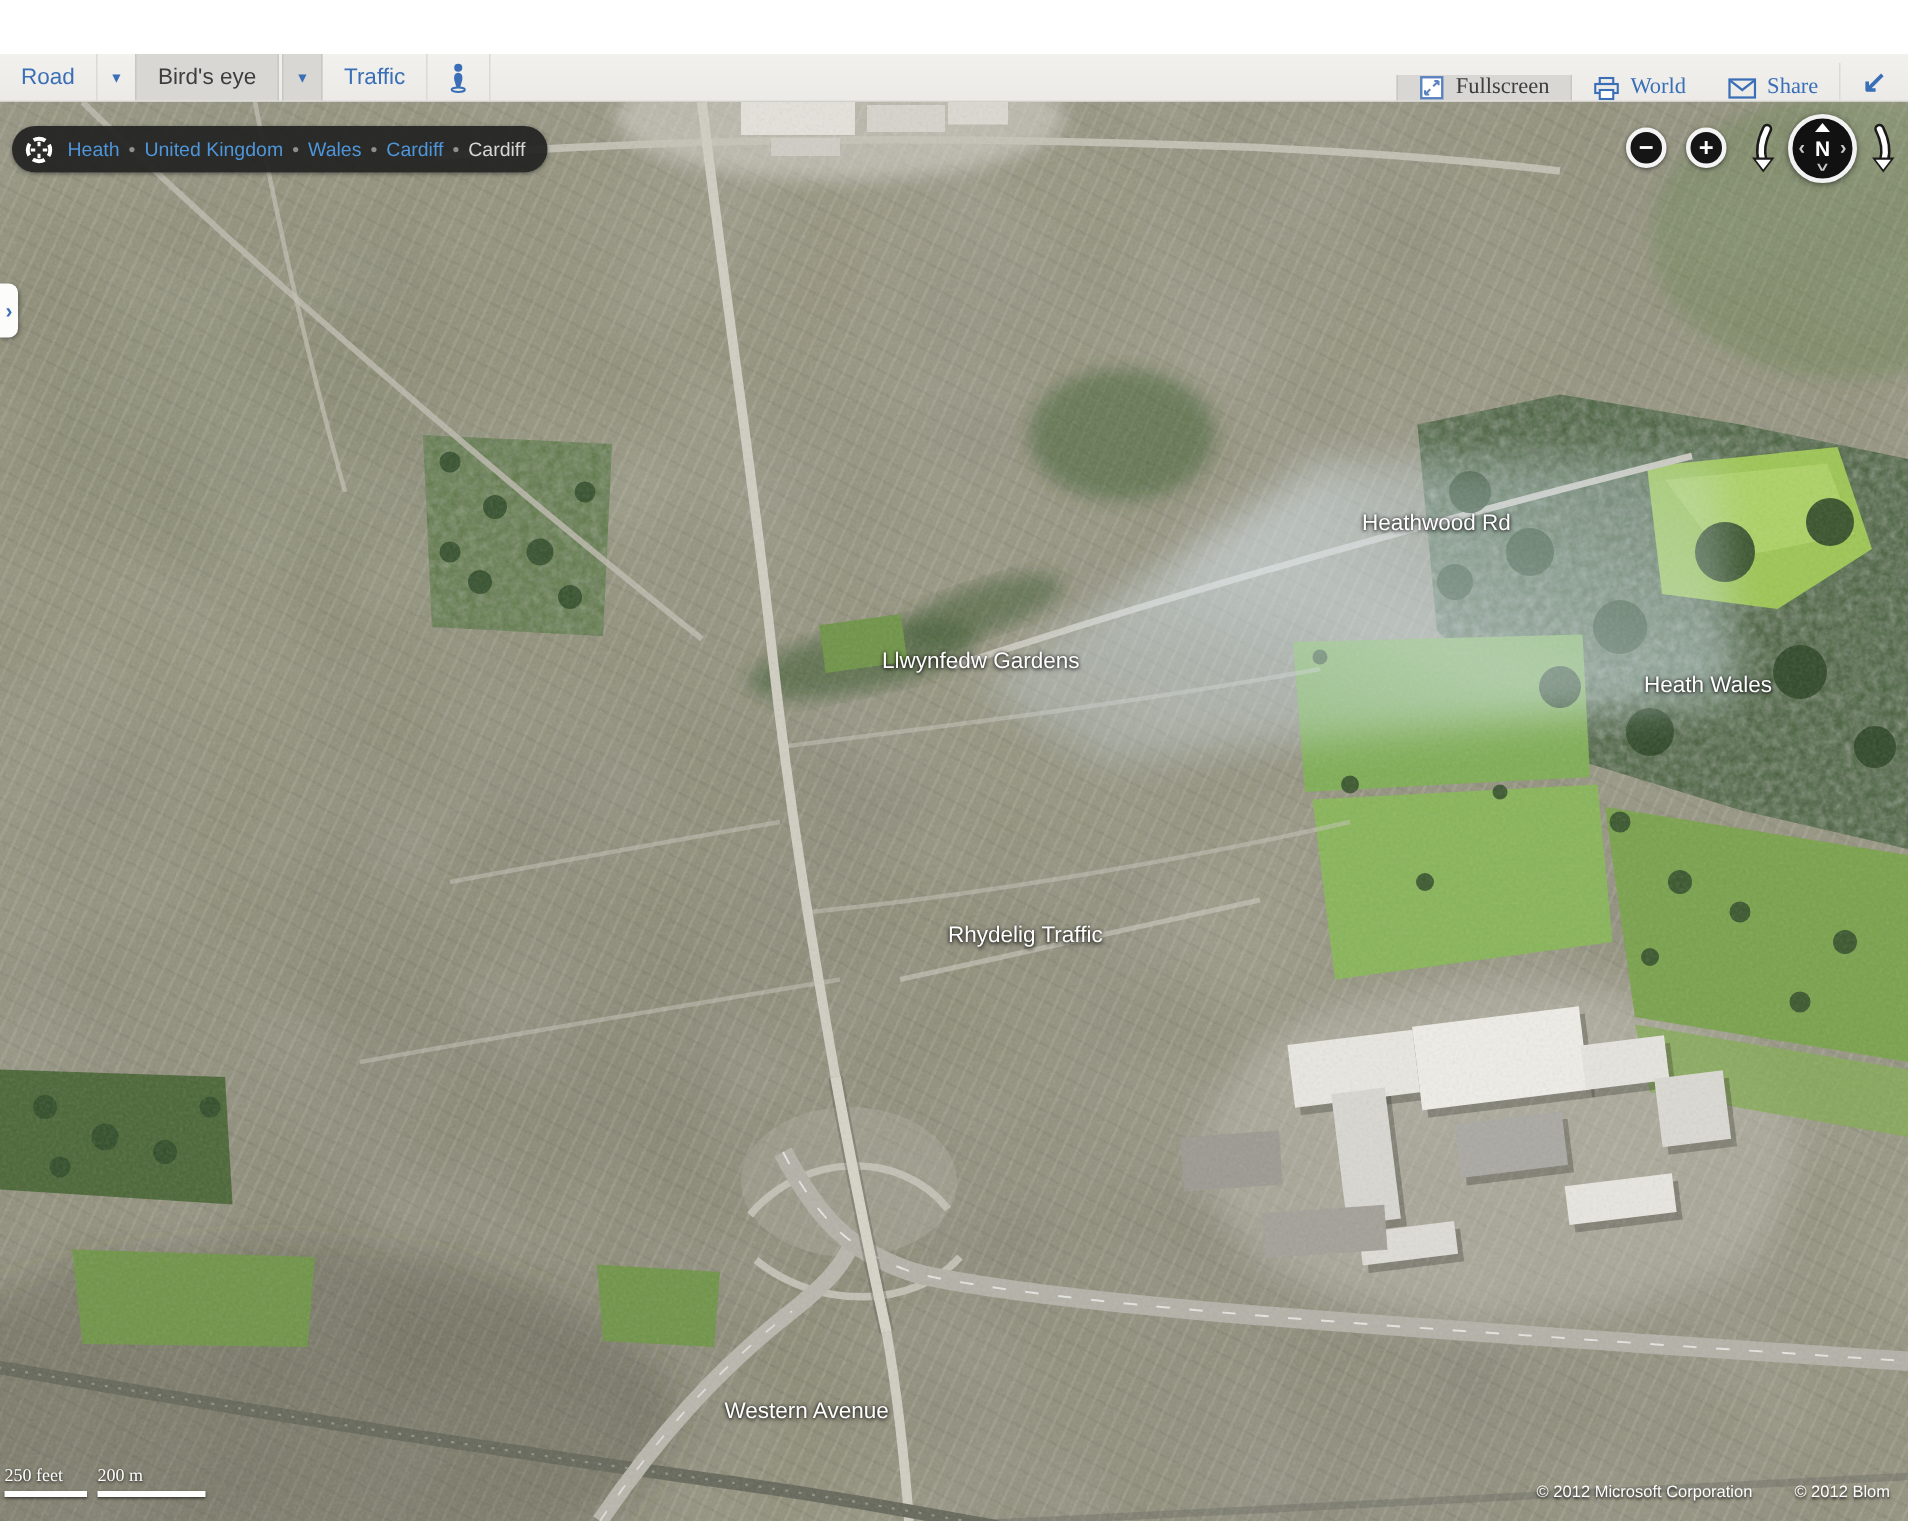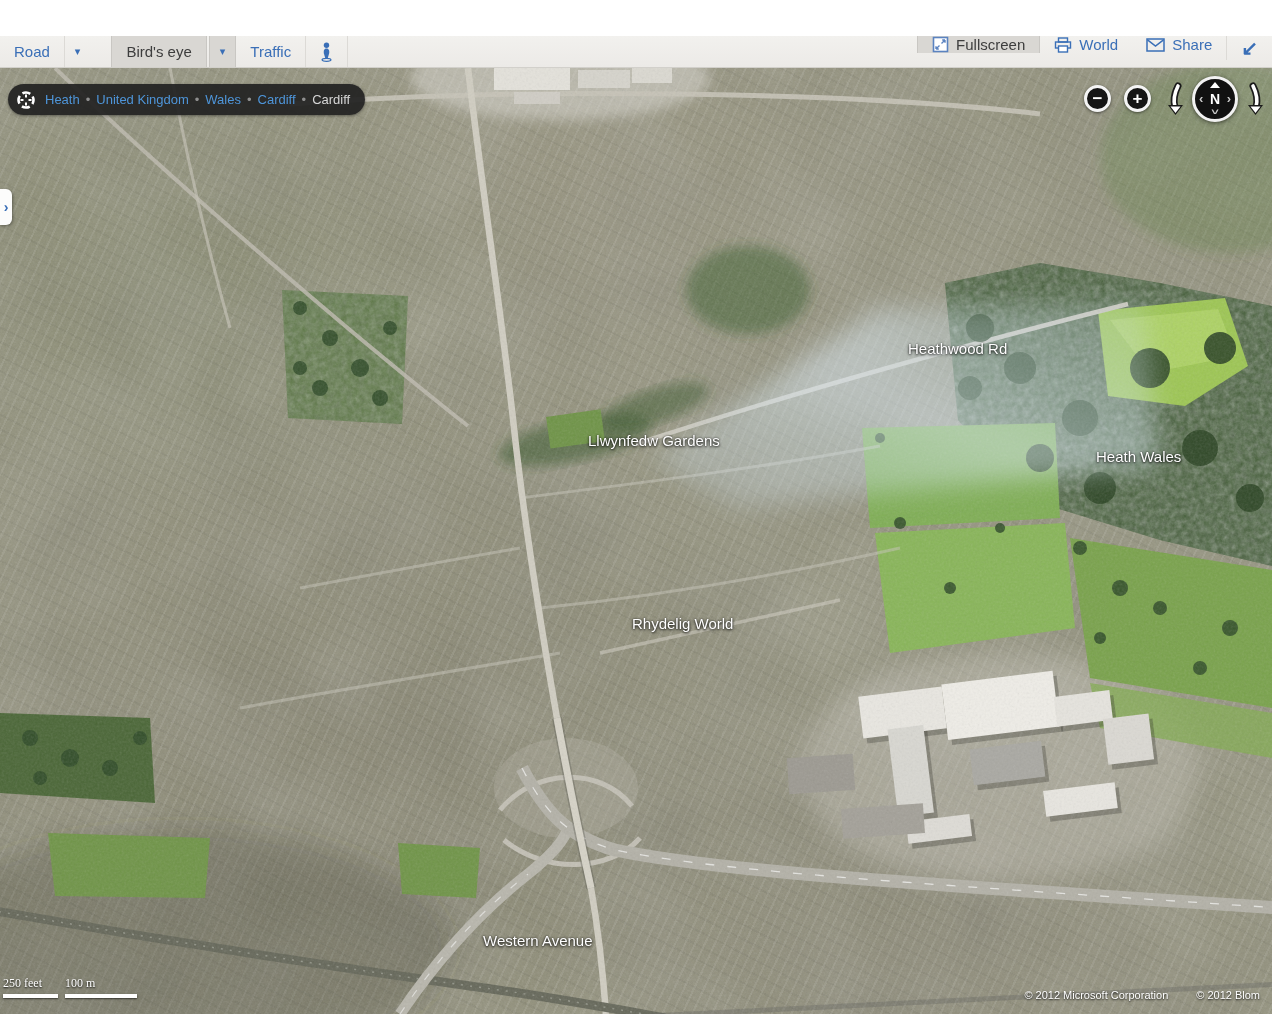--- a/index.html
+++ b/index.html
@@ -11,25 +11,25 @@
   .header { position:absolute; top:0; left:0; width:1272px; height:36px; background:#fdfdfc; overflow:hidden; z-index:30; }
   .logo { position:absolute; left:-8px; top:-16px; font-size:52px; font-weight:bold; letter-spacing:-4px; color:#2a5caa; cursor:pointer; }
   .searchbox { position:absolute; left:122px; top:-10px; width:419px; height:40px; background:#fff; border:1px solid #cfcdc8; border-top:none; box-shadow:0 1px 2px rgba(0,0,0,0.08); }
   .searchbox input { position:absolute; left:0; top:10px; width:382px; height:29px; border:none; outline:none; font-size:16px; padding:0 8px; color:#333; background:transparent; }
   .search-btn { position:absolute; right:2px; top:11px; width:28px; height:27px; border:1px solid #c05c10; border-radius:2px; background:linear-gradient(180deg,#f59b40,#e1761f 55%,#d2690f); cursor:pointer; display:flex; align-items:center; justify-content:center; }
 
   
   .toolbar { position:absolute; top:36px; left:0; width:1272px; height:32px; background:linear-gradient(#f2f1ee,#eceae7); border-bottom:1px solid #d2d0cb; display:flex; align-items:stretch; font-size:15px; z-index:30; }
   .cell { display:flex; align-items:center; justify-content:center; padding:0 14px; color:#3a6fb7; cursor:pointer; white-space:nowrap; }
   .cell.sepL { border-left:1px solid #dcdad6; }
-  .cell.selected { background:#d9d7d3; border-left:1px solid #c9c7c3; border-right:1px solid #c9c7c3; color:#3d3d3d;margin-left:21px; }
+  .cell.selected { background:#d9d7d3; border-left:1px solid #c9c7c3; border-right:1px solid #c9c7c3; color:#3d3d3d; }
   .cell.caret-cell { padding:0 10px; }
   .caret-glyph { font-size:11px; color:#3a6fb7; }
   .cell.selected .caret-glyph { color:#3a6fb7; }
-  .tb-right { margin-left:auto; display:flex; align-items:flex-start; }
+  .tb-right { margin-left:auto; display:flex; align-items:flex-end;font-family:Liberation Serif, serif; }
   .tb-icon { margin-right:7px; display:flex; align-items:center; }
   .fullscreen-cell { color:#474747; }
   .dock-cell { font-size:20px; font-weight:bold; padding:0 14px; }
 
   
   .map { position:absolute; top:68px; left:0; width:1272px; height:946px; cursor:grab; overflow:hidden;
     background:
       repeating-linear-gradient(115deg, rgba(255,255,255,0.09) 0 2px, rgba(0,0,0,0) 2px 9px),
       repeating-linear-gradient(27deg, rgba(55,55,45,0.07) 0 2px, rgba(0,0,0,0) 2px 13px),
       radial-gradient(520px 360px at 15% 22%, rgba(128,133,103,0.55), rgba(0,0,0,0) 70%),
@@ -288,21 +288,21 @@
       </g>
 
       <rect x="0" y="0" width="1272" height="946" filter="url(#speck)" opacity="0.16"></rect>
 
       <polygon points="650,392 880,240 1145,235 1158,398 735,440" fill="url(#haze)" filter="url(#soft12)"></polygon>
     </svg>
 
     <div class="map-label" style="left:908px; top:272px;">Heathwood Rd</div>
     <div class="map-label" style="left:588px; top:326px;margin-top:38px;">Llwynfedw Gardens</div>
     <div class="map-label" style="left:1096px; top:380px;">Heath Wales</div>
-    <div class="map-label" style="left:632px; top:547px;">Rhydelig World</div>
+    <div class="map-label" style="left:632px; top:547px;">Rhydelig Traffic</div>
     <div class="map-label" style="left:483px; top:864px;">Western Avenue</div>
 
     <div class="breadcrumb">
       <span class="locate-icon">
         <svg width="22" height="22" viewBox="0 0 22 22">
           <circle cx="11" cy="11" r="7.5" fill="none" stroke="#fff" stroke-width="2.6" stroke-dasharray="8.2 3.6" stroke-dashoffset="4"></circle>
           <rect x="10" y="5.5" width="2" height="3" fill="#fff"></rect>
             <rect x="10" y="13.5" width="2" height="3" fill="#fff"></rect>
           <rect x="5.5" y="10" width="3" height="2" fill="#fff"></rect>
             <rect x="13.5" y="10" width="3" height="2" fill="#fff"></rect>
@@ -355,21 +355,21 @@
     <div class="left-tab">
         <span>›</span>
       </div>
 
     <div class="scalebar">
       <div class="scale-item">
         <span>250 feet</span>
         <div class="scale-rule" style="width:55px;"></div>
       </div>
       <div class="scale-item">
-        <span>100 m</span>
+        <span>200 m</span>
         <div class="scale-rule" style="width:72px;"></div>
       </div>
     </div>
 
     <div class="copyright">
       <span>© 2012 Microsoft Corporation</span>
       <span>© 2012 Blom</span>
     </div>
 
   </div>

